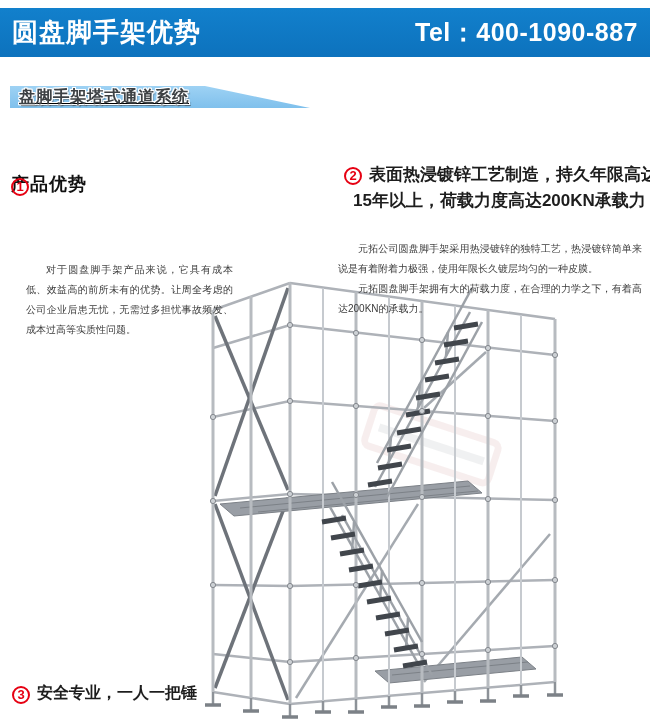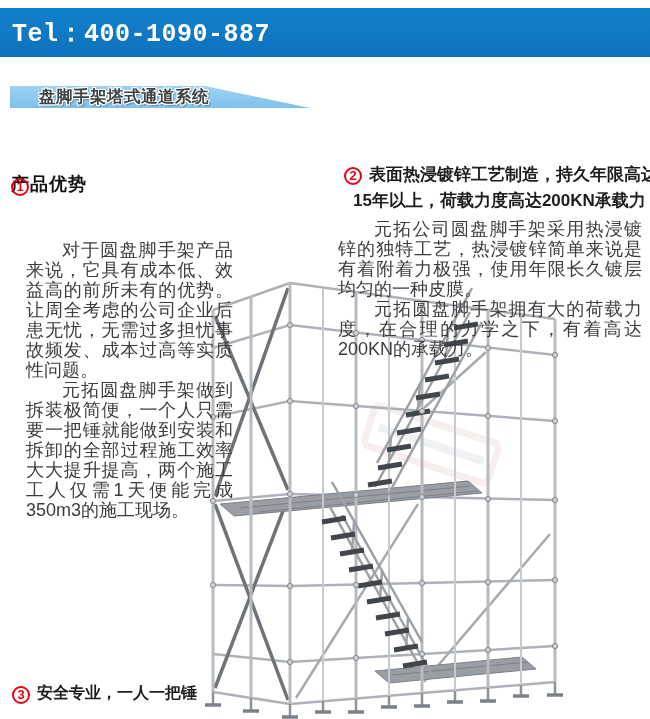--- a/index.html
+++ b/index.html
@@ -4,60 +4,61 @@
 <style>
   * { margin:0; padding:0; box-sizing:border-box; }
   body { background:#ffffff; font-family:"Liberation Sans","DejaVu Sans",sans-serif; }
   .page { position:relative; width:650px; height:719px; background:#ffffff; overflow:hidden; }
 
   
   .topbar { position:absolute; left:0; top:8px; width:650px; height:49px;
             background:linear-gradient(#1280cc,#0d72bd); display:flex; align-items:center;
             justify-content:space-between; padding:0 12px; }
   .topbar .title { color:#ffffff; font-size:26px; font-weight:700; letter-spacing:1px; }
-  .topbar .phone { color:#ffffff; font-size:25px; font-weight:700; letter-spacing:0.5px;font-family:Liberation Mono, monospace; }
+  .topbar .phone { color:#ffffff; font-size:25px; font-weight:700; letter-spacing:0.5px; }
 
   
   .ribbon { position:absolute; left:10px; top:86px; width:300px; height:22px;
             background:linear-gradient(#9ed2f4,#7fc0ec);
             clip-path:polygon(0 0, 65% 0, 100% 100%, 0 100%);
-            display:flex; align-items:center; padding-left:29px; }
+            display:flex; align-items:center; padding-left:9px;text-decoration:underline; }
   .ribbon .label { font-size:16.5px; font-weight:700; color:#3d4144; letter-spacing:0.5px;
             text-shadow:-1px -1px 0 #fff, 1px -1px 0 #fff, -1px 1px 0 #fff, 1px 1px 0 #fff,
                         0 -1px 0 #fff, 0 1px 0 #fff, -1px 0 0 #fff, 1px 0 0 #fff, 2px 2px 1px rgba(60,60,60,.45); }
 
   .section-title { position:absolute; left:11px; top:142px; font-size:18px; font-weight:700; color:#111; letter-spacing:1px;margin-top:30px; }
 
   .badge { display:inline-flex; width:18px; height:18px; border:2px solid #e60012; border-radius:50%;
            color:#e60012; font-size:13px; font-weight:700; align-items:center; justify-content:center;
            margin-right:7px; flex:0 0 auto; position:relative; top:1px; }
 
   .adv-head { position:absolute; color:#1d1d1d; font-weight:700; font-size:17px; line-height:26px; z-index:2; }
   .adv-head .line { display:flex; align-items:center; white-space:nowrap; }
   .head-left  { left:11px;  top:177px; }
   .head-right { left:344px; top:162px; }
   .head-right .l2 { padding-left:9px; }
 
-  .paras { position:absolute; font-size:18px; line-height:20px; color:#3c3c3c;
-           text-align:justify; z-index:2; }
+  .paras { position:absolute; font-size:10px; line-height:20px; color:#3c3c3c;
+           text-align:justify; z-index:2;margin-top:20px; }
   .paras p { text-indent:2em; }
   .paras-left  { left:26px;  top:240px; width:207px; }
   .paras-right { left:338px; top:219px; width:304px; }
 
   .adv3 { position:absolute; left:12px; top:683px; display:flex; align-items:center;
           font-size:16px; font-weight:700; color:#1d1d1d; z-index:2; white-space:nowrap; }
 
   .scaffold { position:absolute; left:170px; top:272px; width:400px; height:447px; z-index:1; }
 </style>
 </head>
 <body>
 
 <div class="page">
 
   <div class="topbar">
+    <span class="title">圆盘脚手架优势</span>
     <span class="phone">Tel：400-1090-887</span>
   </div>
 
   <div class="ribbon">
     <span class="label">盘脚手架塔式通道系统</span>
   </div>
 
   <div class="section-title">产品优势</div>
 
   <svg class="scaffold" viewBox="0 0 400 447" xmlns="http://www.w3.org/2000/svg">
@@ -183,21 +184,20 @@
     </g>
   </svg>
 
   <div class="adv-head head-left">
     <div class="line">
       <span class="badge">1</span>
     </div>
   </div>
   <div class="paras paras-left">
     <p>对于圆盘脚手架产品来说，它具有成本低、效益高的前所未有的优势。让周全考虑的公司企业后患无忧，无需过多担忧事故频发、成本过高等实质性问题。</p>
-    <p>元拓圆盘脚手架做到拆装极简便，一个人只需要一把锤就能做到安装和拆卸的全部过程施工效率大大提升提高，两个施工工人仅需1天便能完成350m3的施工现场。</p>
   </div>
 
   <div class="adv-head head-right">
     <div class="line">
       <span class="badge">2</span>
       <span>表面热浸镀锌工艺制造，持久年限高达</span>
     </div>
     <div class="line l2">15年以上，荷载力度高达200KN承载力</div>
   </div>
   <div class="paras paras-right">

